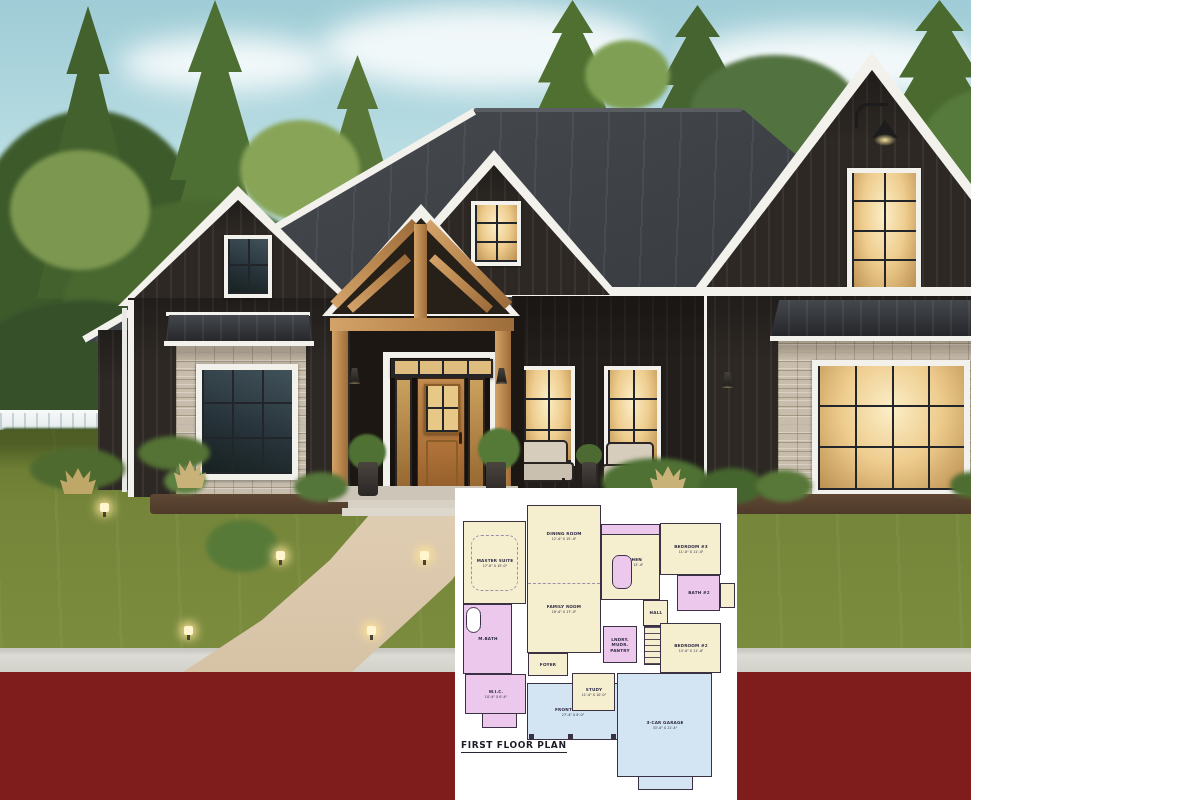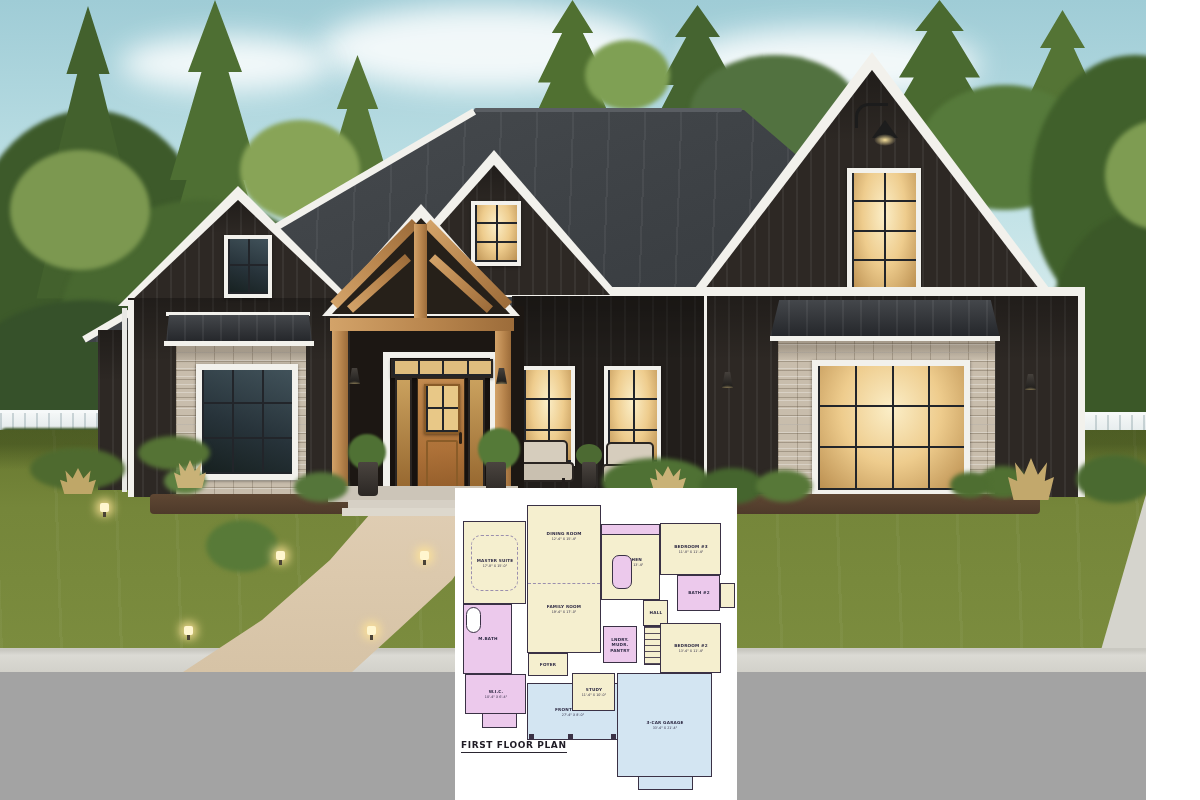--- a/index.html
+++ b/index.html
@@ -1,16 +1,16 @@
 <!DOCTYPE html>
 <html><head>
 <meta charset="utf-8">
 <style>
   html,body{margin:0;padding:0;background:#ffffff;}
-  #stage{position:relative;width:1146px;height:800px;background:#a3a3a3;overflow:hidden;
+  #stage{position:relative;width:971px;height:800px;background:#7f1d1d;overflow:hidden;
          font-family:"Liberation Sans", sans-serif;}
   .abs{position:absolute;}
   
   #photo{position:absolute;left:0;top:0;width:1200px;height:672px;overflow:hidden;background:#b9dde2;}
   #sky{position:absolute;left:0;top:0;width:1200px;height:480px;
        background:linear-gradient(180deg,#9fccd6 0%,#bfe1e6 40%,#ddeeee 75%,#e8f2ef 100%);}
   .cloud{position:absolute;background:#ffffff;border-radius:50%;filter:blur(14px);opacity:.85;}
   .pine{position:absolute;clip-path:polygon(50% 0,68% 20%,59% 20%,80% 50%,69% 50%,93% 86%,60% 86%,60% 100%,40% 100%,40% 86%,7% 86%,31% 50%,20% 50%,41% 20%,32% 20%);}
   .blob{position:absolute;border-radius:50%;filter:blur(2px);}
   .fence{position:absolute;background:

